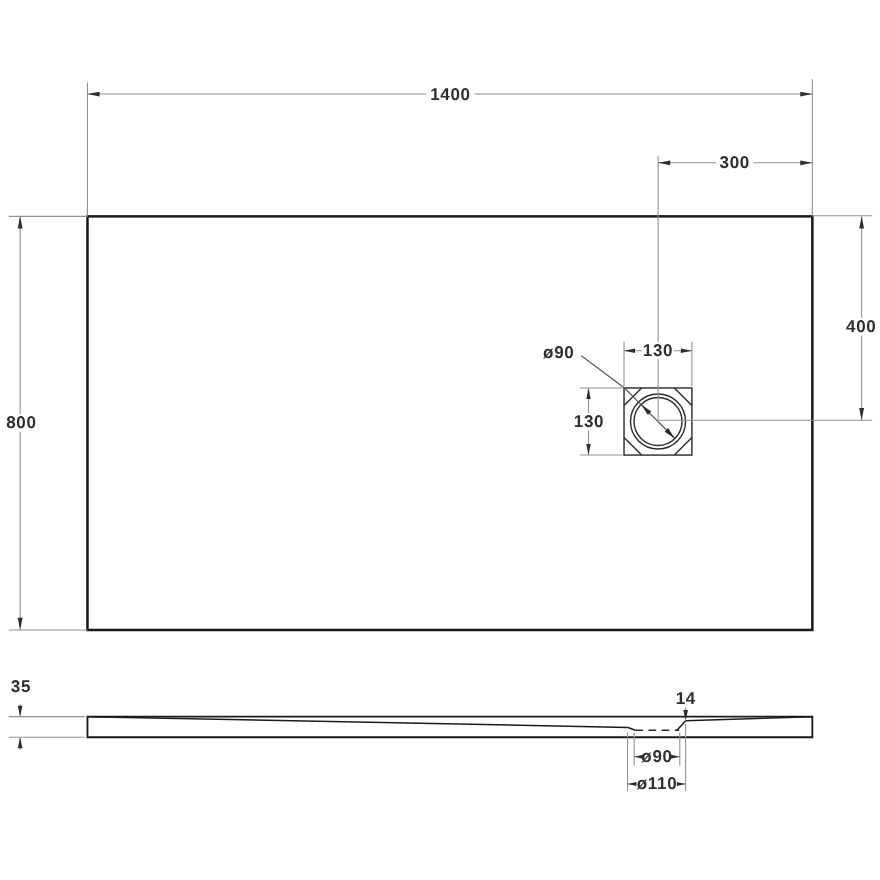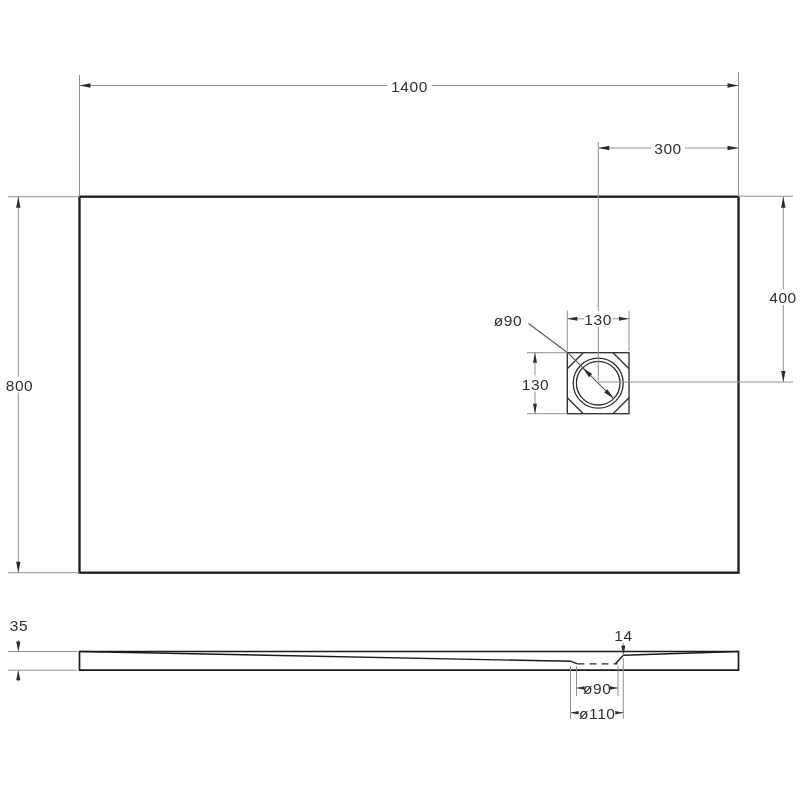--- a/index.html
+++ b/index.html
@@ -1,16 +1,16 @@
 <!DOCTYPE html>
 <html style="--background: #ffffff; --outline: #1b1b1b; --detail: #2d2d2d; --thin: #929292; --text: #2f2f2f;"><head>
 <meta charset="utf-8">
 <style>
   html,body{margin:0;padding:0;background:#fff;}
-  .stage{position:relative;width:800px;height:800px;background:var(--background,#fff);overflow:hidden;}
+  .stage{position:relative;width:800px;height:800px;background:var(--background,#fff);overflow:hidden;font-weight:bold;}
   svg text{
     font-family:"Liberation Sans","DejaVu Sans",sans-serif;
     font-size:15.5px;
     letter-spacing:.6px;
     fill:var(--text,#2f2f2f);
     text-anchor:middle;
     dominant-baseline:central;
   }
   .lt{stroke:var(--thin,#929292);stroke-width:1;fill:none;}
   .dk{stroke:var(--detail,#2d2d2d);stroke-width:1.3;fill:none;}

